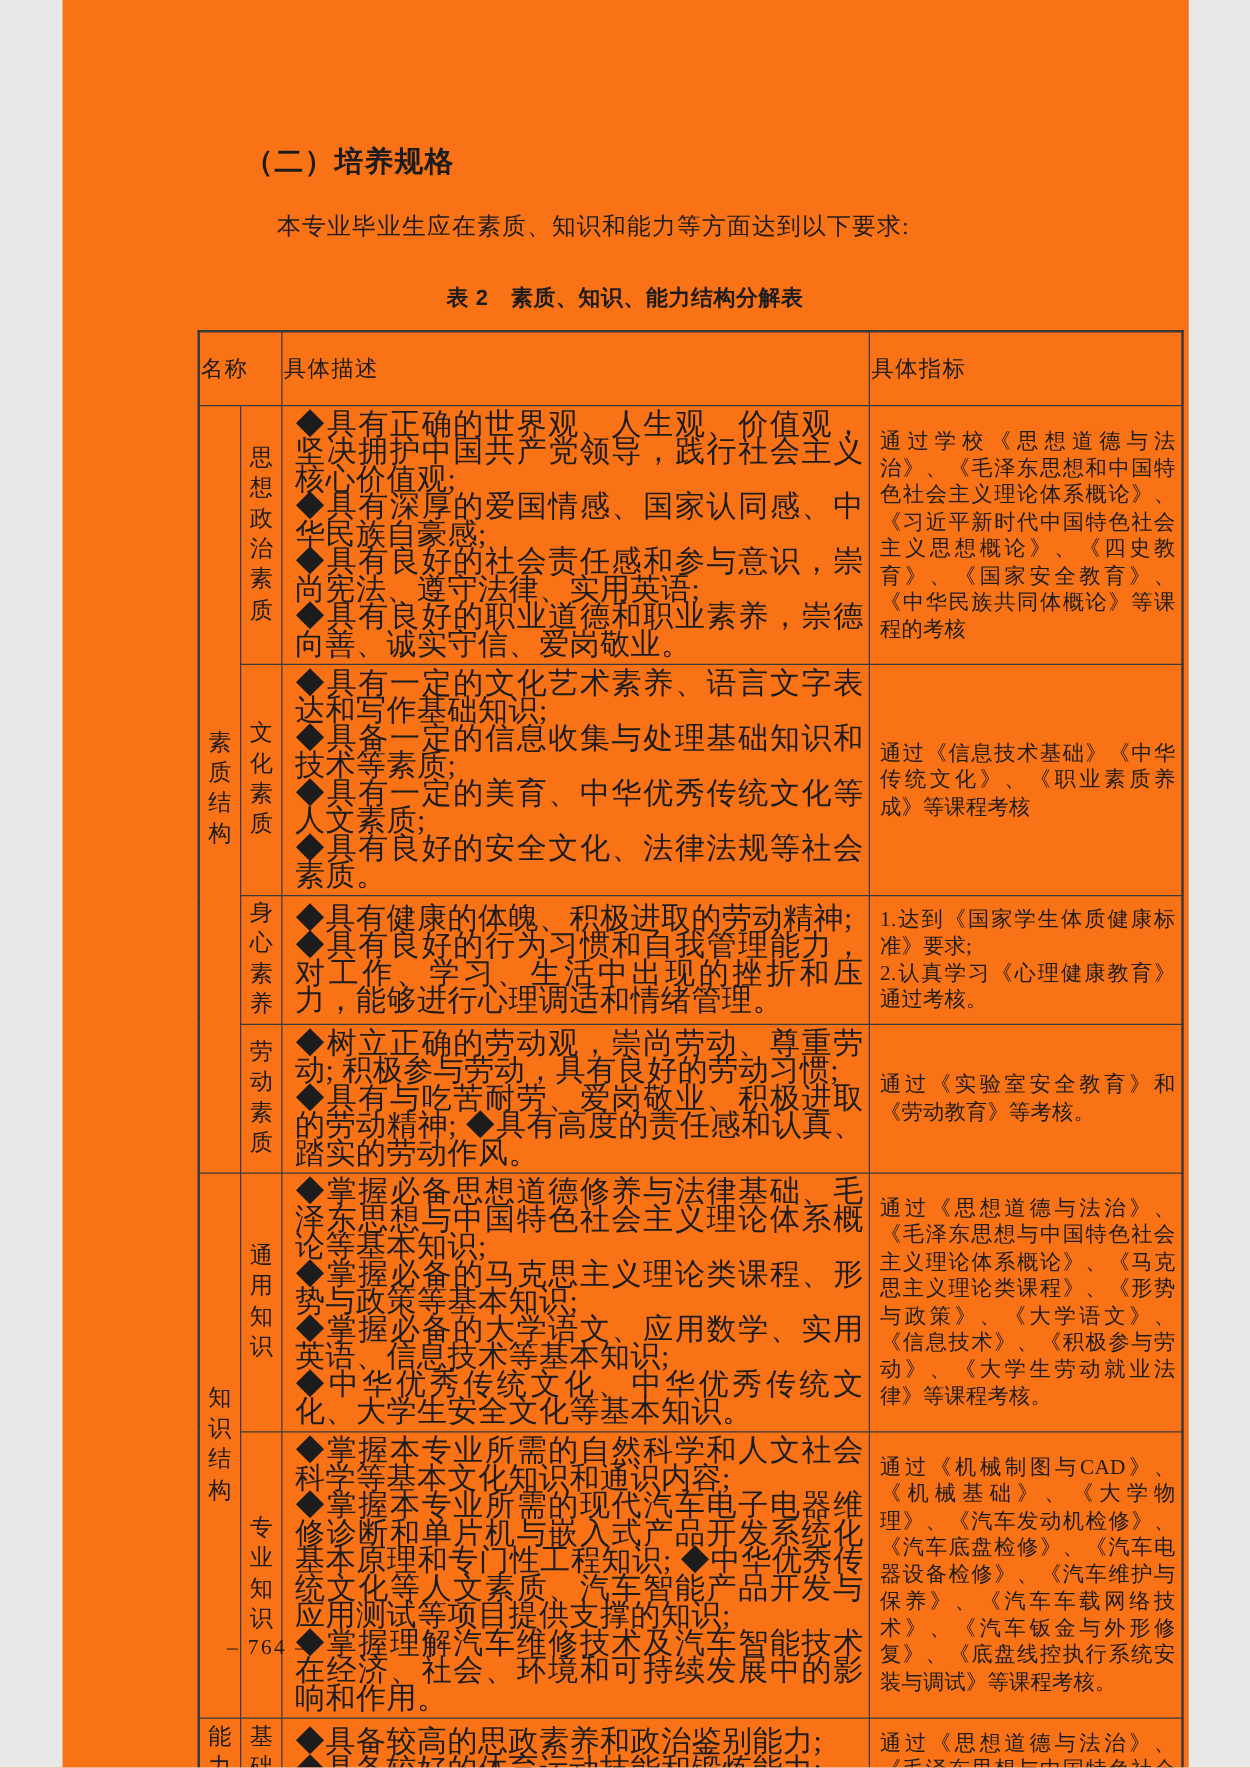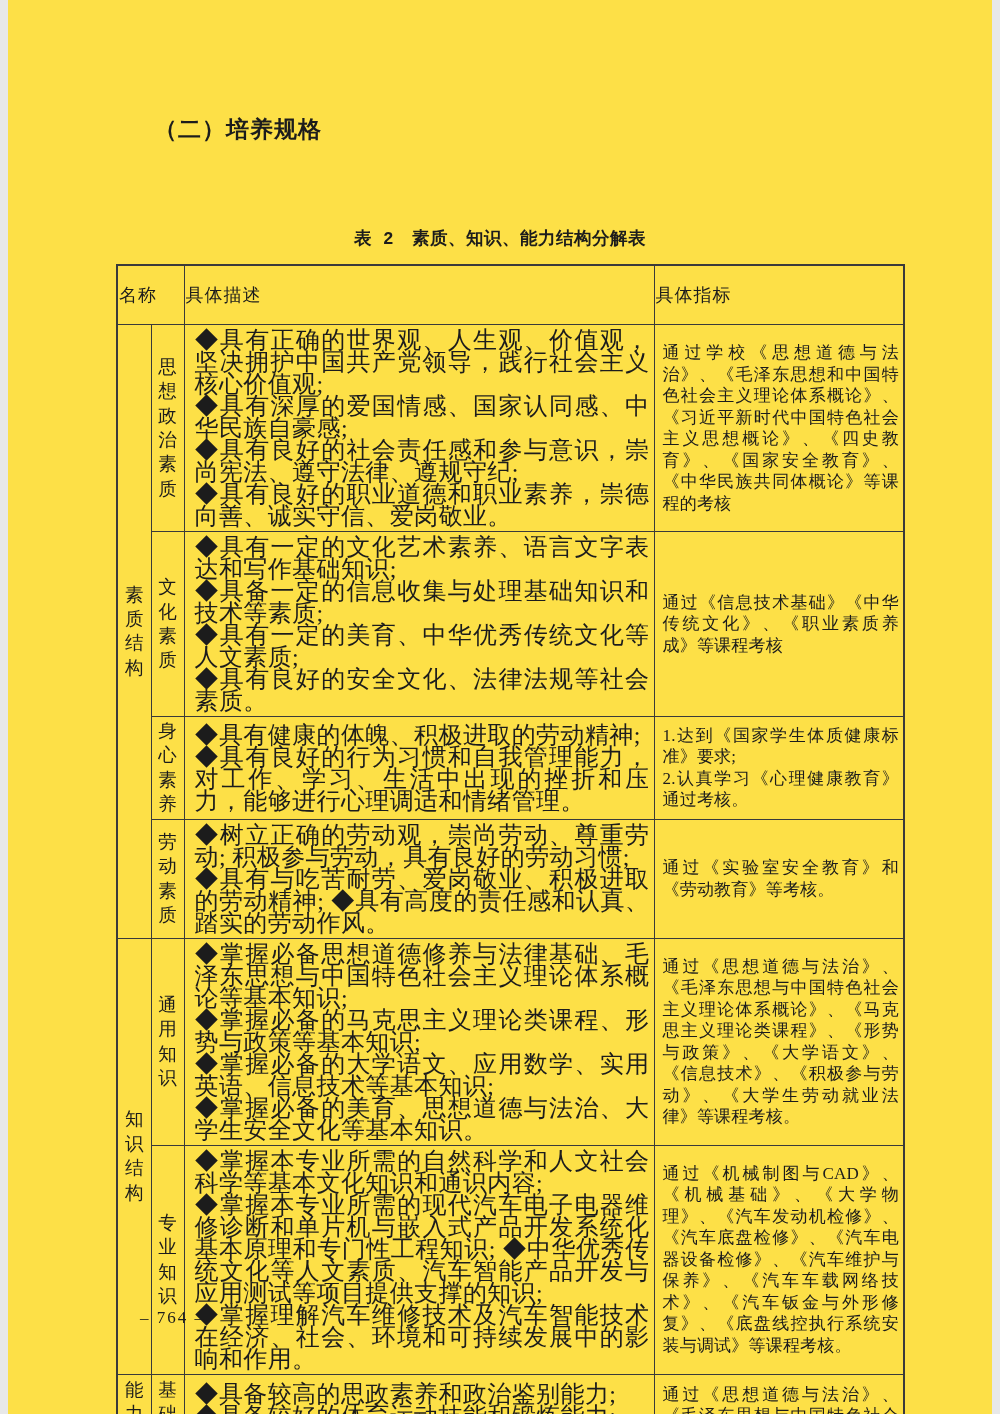--- a/index.html
+++ b/index.html
@@ -1,41 +1,42 @@
 <!DOCTYPE html>
 <html><head>
 <meta charset="utf-8">
 <style>
   html,body{margin:0;padding:0;background:#e8e8e8;}
   .page{
     position:relative;
-    width:984px;height:1414px;
+    width:884px;height:1414px;
     margin:0 auto;
-    background:#fde047;
+    background:#f97316;
     font-family:"Liberation Serif", serif;
     color:#1c1c1c;
     overflow:hidden;
+    padding-left:17px;
   }
   .section-title{
     position:absolute;left:146px;top:114px;
     font-size:23px;font-weight:bold;
     font-family:"Liberation Sans", sans-serif;
     letter-spacing:1px;
     margin:0;
   }
   .intro{
     position:absolute;left:172px;top:168px;
     font-size:19px;letter-spacing:1px;
     margin:0;
   }
   .caption{
     position:absolute;left:0;top:226px;width:100%;
     text-align:center;
     font-size:17.5px;font-weight:bold;
-    font-family:Liberation Mono, monospace;
+    font-family:Liberation Sans, sans-serif;
     letter-spacing:0.5px;
   }
   table.spec{
     position:absolute;left:108px;top:264px;
     width:787px;
     border-collapse:collapse;
     table-layout:fixed;
     border:2px solid #3a3a3a;
   }
   table.spec th, table.spec td{
@@ -87,20 +88,21 @@
   .footer{
     position:absolute;left:132px;top:1308px;
     font-size:17px;letter-spacing:2px;text-align:right;
   }
 </style>
 </head>
 <body>
 
 <div class="page">
   <h2 class="section-title">（二）培养规格</h2>
+  <p class="intro">本专业毕业生应在素质、知识和能力等方面达到以下要求:</p>
   <div class="caption">表 2　素质、知识、能力结构分解表</div>
 
   <table class="spec">
     <colgroup>
       <col class="c-group">
         <col class="c-cat">
         <col class="c-desc">
         <col class="c-ind">
     </colgroup>
     <thead>
@@ -118,21 +120,21 @@
 构</td>
           <td class="vcell">思
 想
 政
 治
 素
 质</td>
           <td class="desc">
             <div>◆具有正确的世界观、人生观、价值观，坚决拥护中国共产党领导，践行社会主义核心价值观;</div>
             <div>◆具有深厚的爱国情感、国家认同感、中华民族自豪感;</div>
-            <div>◆具有良好的社会责任感和参与意识，崇尚宪法、遵守法律、遵规守纪;</div>
+            <div>◆具有良好的社会责任感和参与意识，崇尚宪法、遵守法律、实用英语;</div>
             <div>◆具有良好的职业道德和职业素养，崇德向善、诚实守信、爱岗敬业。</div>
           </td>
           <td class="ind">
             <div>通过学校《思想道德与法治》、《毛泽东思想和中国特色社会主义理论体系概论》、《习近平新时代中国特色社会主义思想概论》、《四史教育》、《国家安全教育》、《中华民族共同体概论》等课程的考核</div>
           </td>
         </tr>
         <tr>
           <td class="vcell">文
 化
 素
@@ -180,21 +182,21 @@
 结
 构</td>
           <td class="vcell">通
 用
 知
 识</td>
           <td class="desc">
             <div>◆掌握必备思想道德修养与法律基础、毛泽东思想与中国特色社会主义理论体系概论等基本知识;</div>
             <div>◆掌握必备的马克思主义理论类课程、形势与政策等基本知识;</div>
             <div>◆掌握必备的大学语文、应用数学、实用英语、信息技术等基本知识;</div>
-            <div>◆掌握必备的美育、思想道德与法治、大学生安全文化等基本知识。</div>
+            <div>◆中华优秀传统文化、中华优秀传统文化、大学生安全文化等基本知识。</div>
           </td>
           <td class="ind">
             <div>通过《思想道德与法治》、《毛泽东思想与中国特色社会主义理论体系概论》、《马克思主义理论类课程》、《形势与政策》、《大学语文》、《信息技术》、《积极参与劳动》、《大学生劳动就业法律》等课程考核。</div>
           </td>
         </tr>
         <tr>
           <td class="vcell">专
 业
 知
 识</td>

